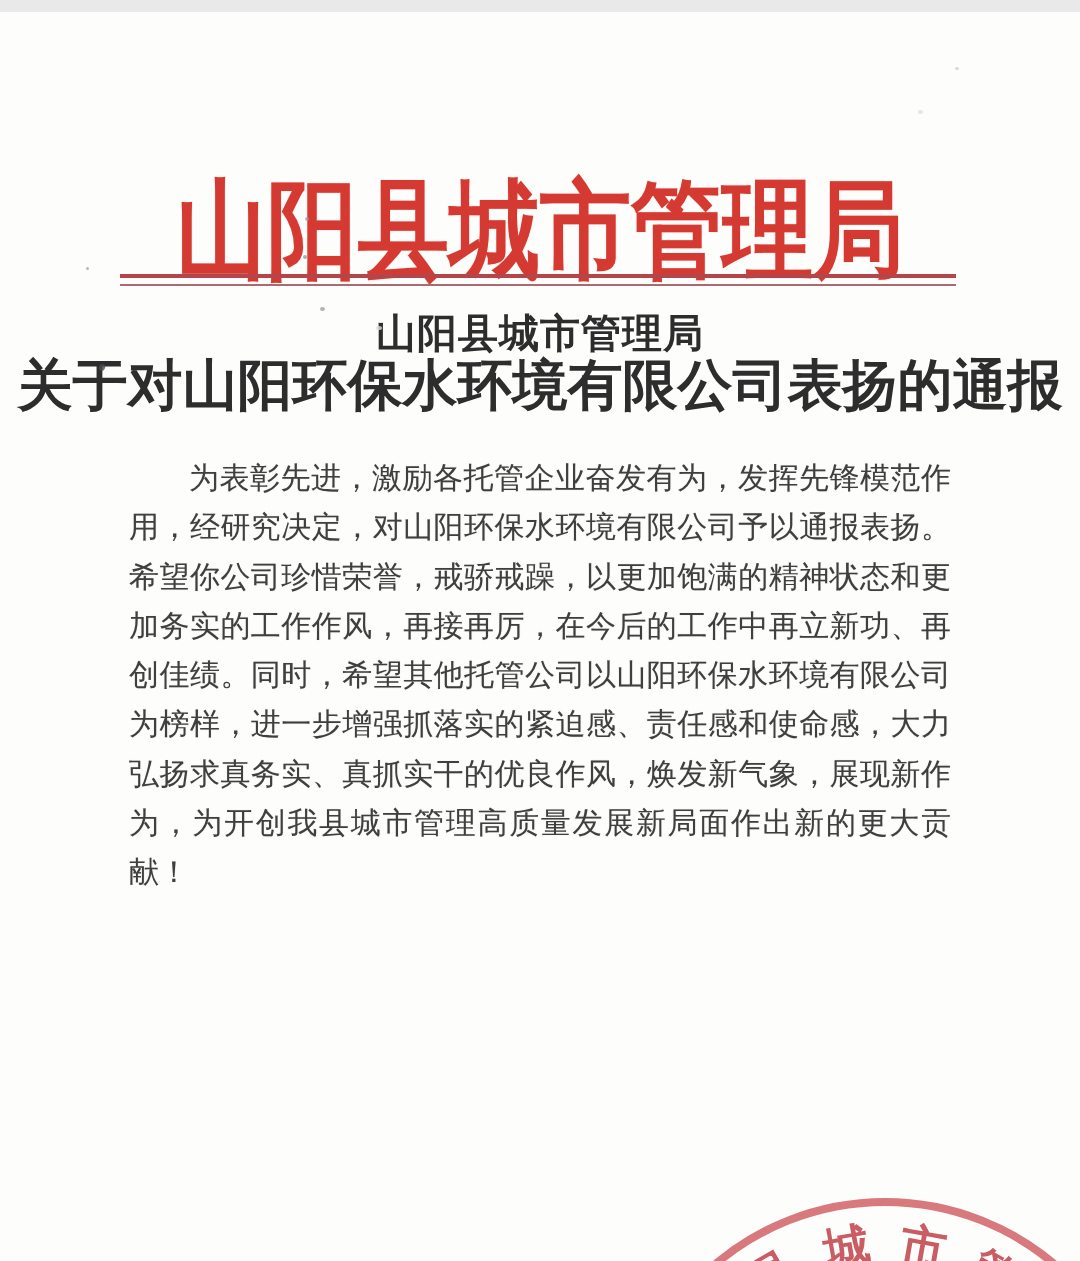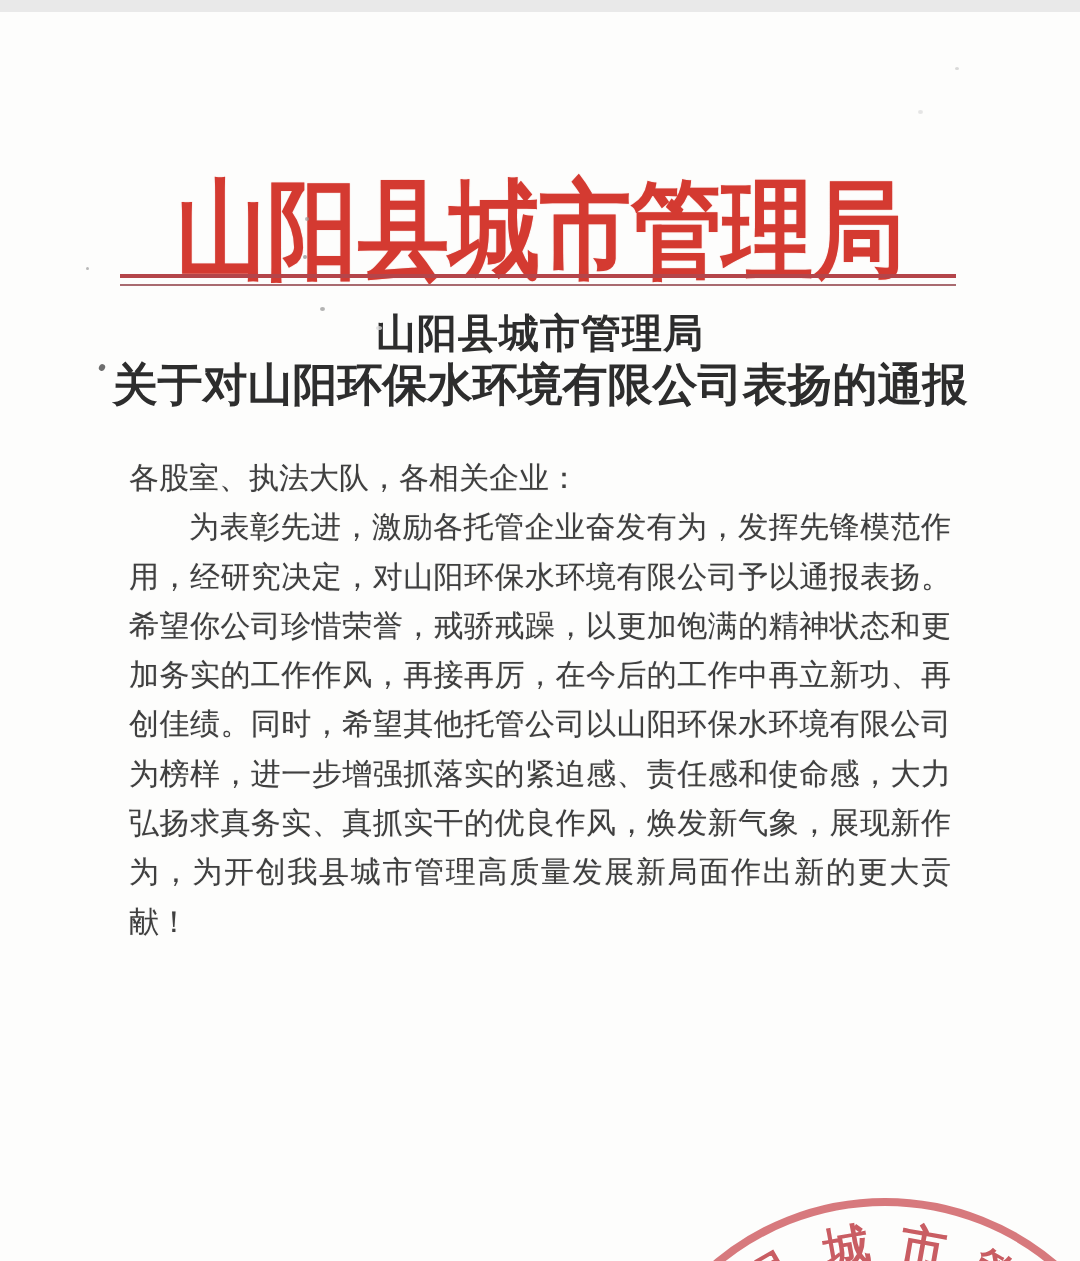--- a/index.html
+++ b/index.html
@@ -34,21 +34,21 @@
   .rule-thin{top:272px;height:2px;background:#a96b70;}
   
   .doc-title{
     position:absolute;
     top:296px;left:0;right:0;
     text-align:center;
     color:#2d2d2d;
     font-weight:700;
   }
   .doc-title .l1{font-size:40px;line-height:51px;letter-spacing:1px;}
-  .doc-title .l2{font-size:45px;line-height:53px;letter-spacing:0px;}
+  .doc-title .l2{font-size:55px;line-height:53px;letter-spacing:0px;}
   
   .body-text{
     position:absolute;
     top:441px;left:129px;width:822px;
     font-size:30px;
     line-height:49.3px;
     color:#3f3f3f;
     text-align:justify;
     text-shadow:0 0 1px rgba(63,63,63,.25);
   }
@@ -90,21 +90,20 @@
 
   <div class="rule rule-thick"></div>
   <div class="rule rule-thin"></div>
 
   <div class="doc-title">
     <div class="l1">山阳县城市管理局</div>
     <div class="l2">关于对山阳环保水环境有限公司表扬的通报</div>
   </div>
 
   <div class="body-text">
-    <p class="salutation">各股室、执法大队，各相关企业：</p>
     <p class="indent">为表彰先进，激励各托管企业奋发有为，发挥先锋模范作用，经研究决定，对山阳环保水环境有限公司予以通报表扬。希望你公司珍惜荣誉，戒骄戒躁，以更加饱满的精神状态和更加务实的工作作风，再接再厉，在今后的工作中再立新功、再创佳绩。同时，希望其他托管公司以山阳环保水环境有限公司为榜样，进一步增强抓落实的紧迫感、责任感和使命感，大力弘扬求真务实、真抓实干的优良作风，焕发新气象，展现新作为，为开创我县城市管理高质量发展新局面作出新的更大贡献！</p>
   </div>
 
   <div class="seal-wrap">
     <svg width="480" height="81" viewBox="0 0 480 81">
       <circle class="seal-border" cx="285" cy="272" r="262"></circle>
       <text class="seal-char" text-anchor="middle" dominant-baseline="central" transform="translate(78.3,196.8) rotate(-70)">山</text>
       <text class="seal-char" text-anchor="middle" dominant-baseline="central" transform="translate(116.5,130.6) rotate(-50)">阳</text>
       <text class="seal-char" text-anchor="middle" dominant-baseline="central" transform="translate(175.0,81.5) rotate(-30)">县</text>
       <text class="seal-char" text-anchor="middle" dominant-baseline="central" transform="translate(246.8,55.4) rotate(-10)">城</text>

